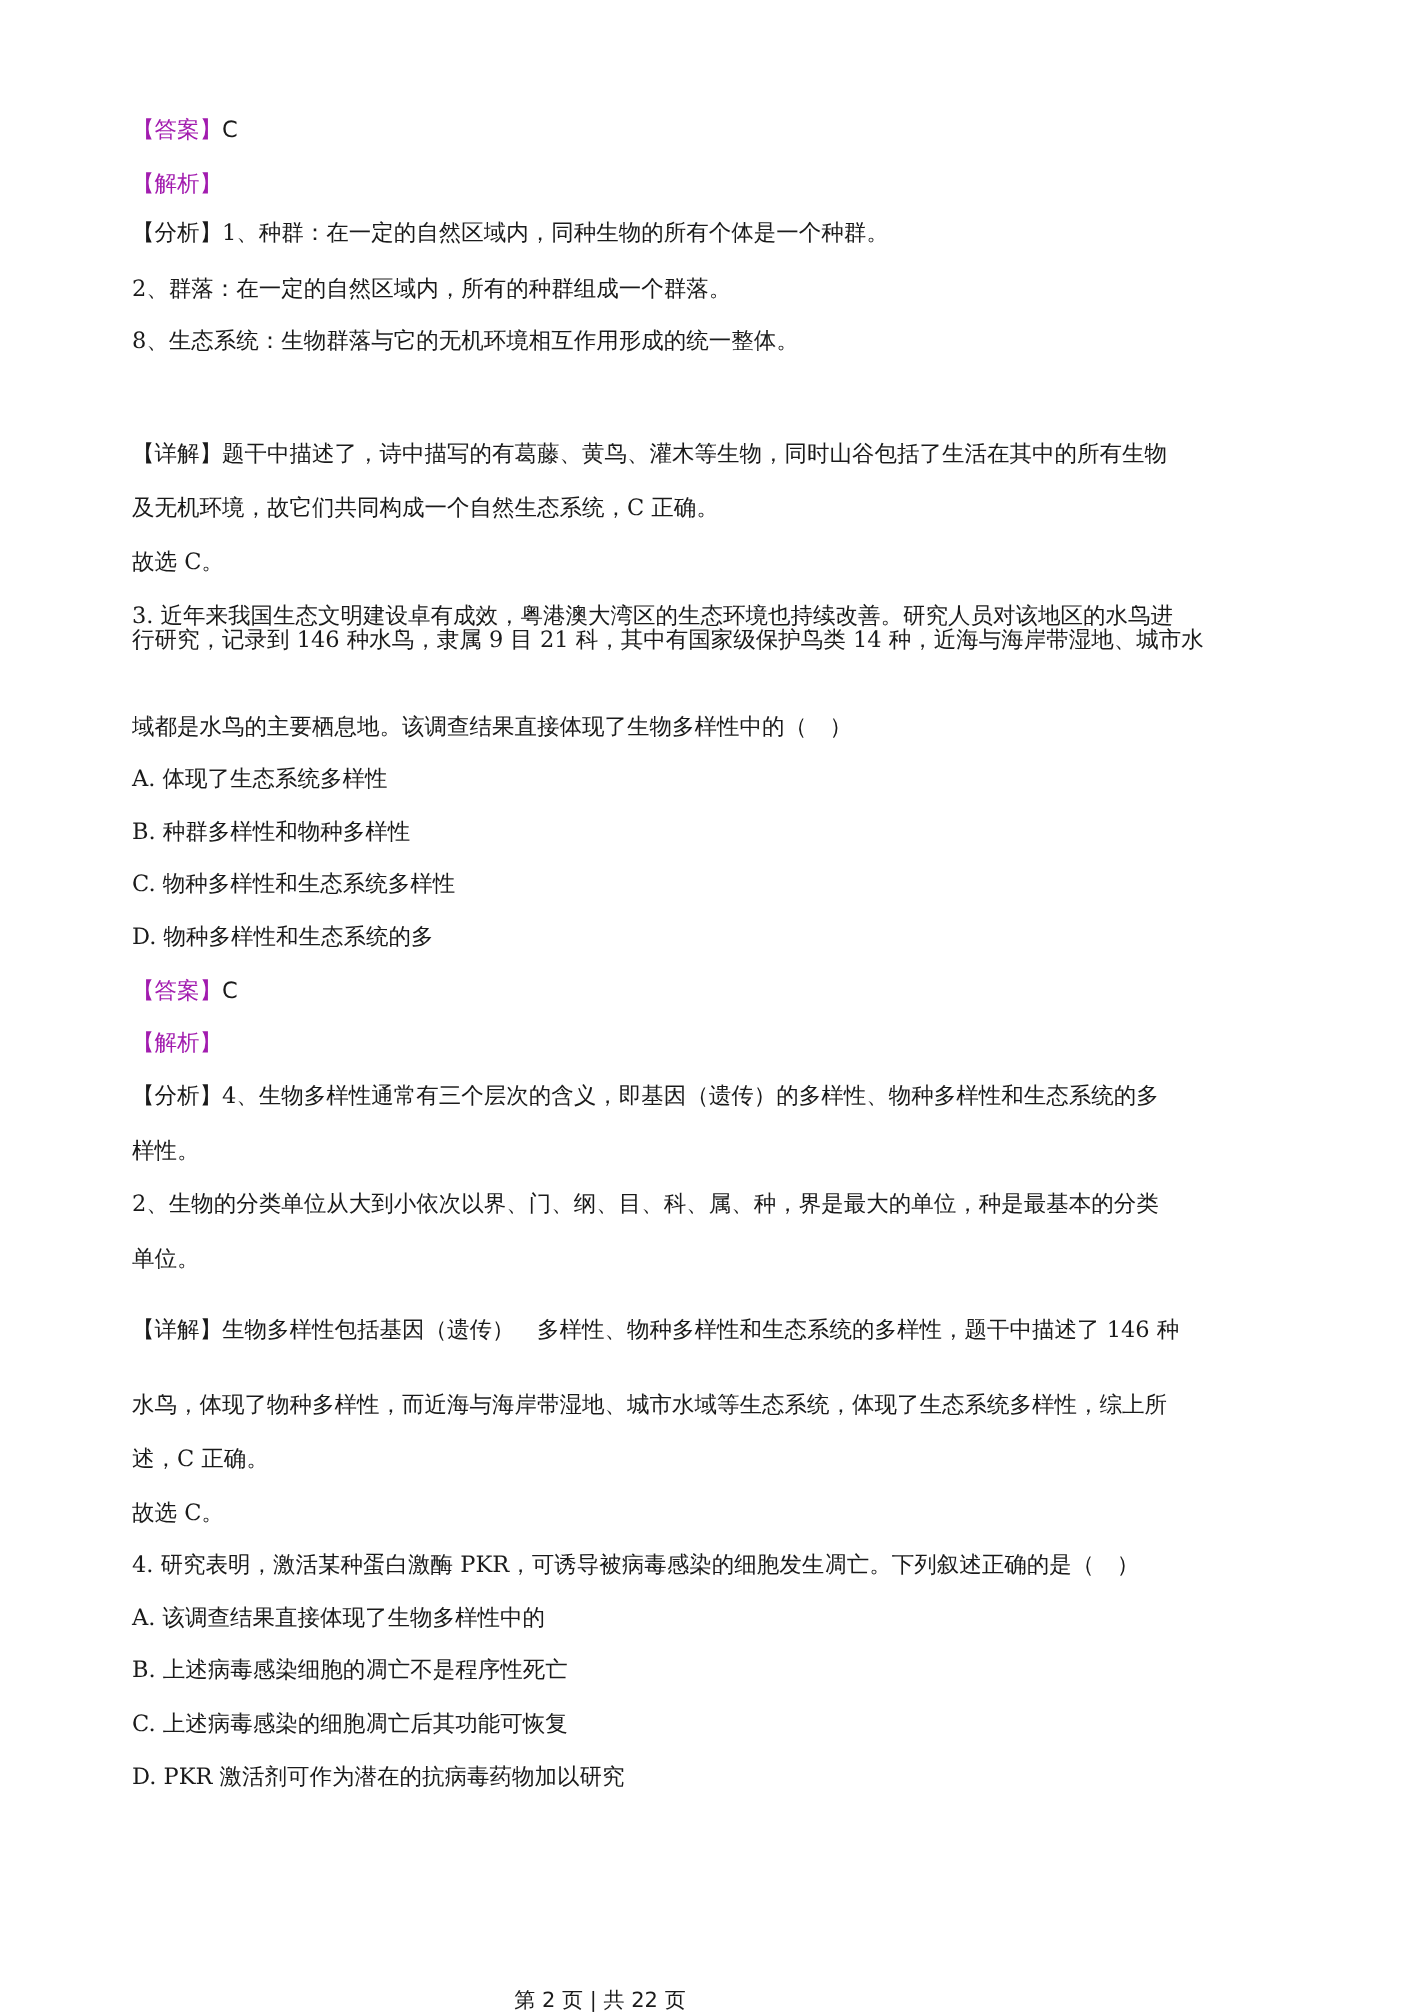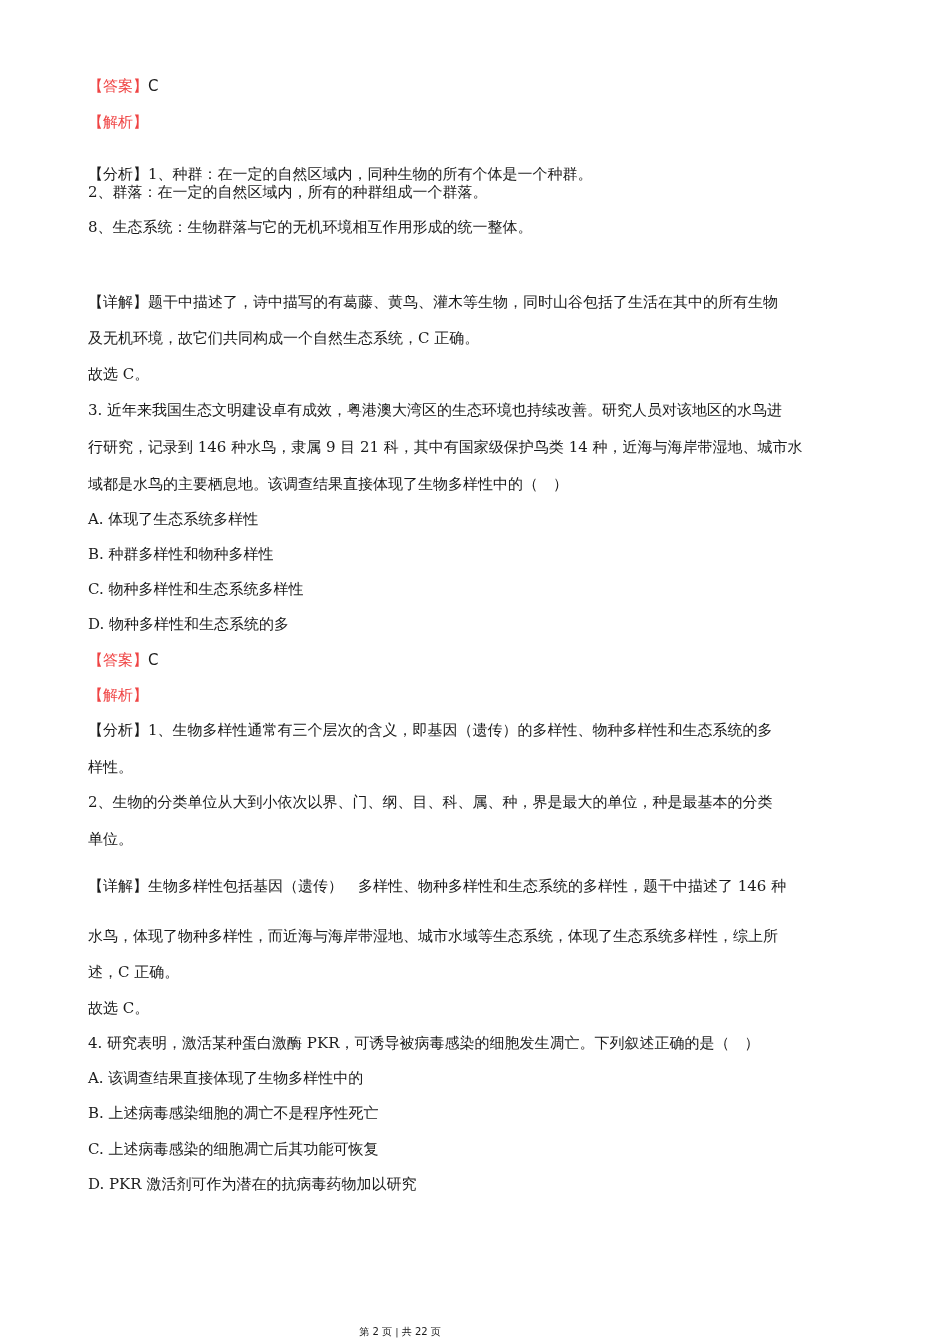--- a/index.html
+++ b/index.html
@@ -6,63 +6,63 @@
   body {
     width: 950px; height: 1344px; position: relative; overflow: hidden;
     font-family: "DejaVu Serif", "Liberation Serif", serif;
     color: #1a1a1a;
     font-size: 15px;
   }
   .line {
     position: absolute; left: 88px; white-space: nowrap;
     line-height: 20px;
   }
-  .blue { color: #ef4444; }
+  .blue { color: #a21caf; }
   .sans { font-family: "DejaVu Sans", "Liberation Sans", sans-serif; }
   .footer {
     position: absolute; top: 1325px; left: 0; width: 800px; text-align: center;
-    font-size: 10px;
+    font-size: 14px;
   }
   .footer .num { font-family: "DejaVu Sans", "Liberation Sans", sans-serif; }
 </style>
 </head>
 <body>
 
 <div class="line" style="top:76px">
   <span class="blue">【答案】</span><span class="sans">C</span>
 </div>
 <div class="line blue" style="top:112px">【解析】</div>
-<div class="line" style="top:164px">
+<div class="line" style="top:145px">
   <span>【分析】</span><span>1、种群：在一定的自然区域内，同种生物的所有个体是一个种群。</span>
 </div>
 <div class="line" style="top:182px">2、群落：在一定的自然区域内，所有的种群组成一个群落。</div>
 <div class="line" style="top:217px">8、生态系统：生物群落与它的无机环境相互作用形成的统一整体。</div>
 
 <div class="line" style="top:292px">
   <span>【详解】</span><span>题干中描述了，诗中描写的有葛藤、黄鸟、灌木等生物，同时山谷包括了生活在其中的所有生物</span>
 </div>
 <div class="line" style="top:328px">及无机环境，故它们共同构成一个自然生态系统，C 正确。</div>
 <div class="line" style="top:364px">故选 C。</div>
 
 <div class="line" style="top:400px">3. 近年来我国生态文明建设卓有成效，粤港澳大湾区的生态环境也持续改善。研究人员对该地区的水鸟进</div>
-<div class="line" style="top:437px">行研究，记录到 146 种水鸟，隶属 9 目 21 科，其中有国家级保护鸟类 14 种，近海与海岸带湿地、城市水</div>
+<div class="line" style="top:416px">行研究，记录到 146 种水鸟，隶属 9 目 21 科，其中有国家级保护鸟类 14 种，近海与海岸带湿地、城市水</div>
 <div class="line" style="top:474px">域都是水鸟的主要栖息地。该调查结果直接体现了生物多样性中的（　）</div>
 
 <div class="line" style="top:509px">A. 体现了生态系统多样性</div>
 <div class="line" style="top:544px">B. 种群多样性和物种多样性</div>
 <div class="line" style="top:579px">C. 物种多样性和生态系统多样性</div>
 <div class="line" style="top:614px">D. 物种多样性和生态系统的多</div>
 
 <div class="line" style="top:650px">
   <span class="blue">【答案】</span><span class="sans">C</span>
 </div>
 <div class="line blue" style="top:685px">【解析】</div>
 
 <div class="line" style="top:720px">
-  <span>【分析】</span><span>1、生物多样性通常有三个层次的含义，即基因（遗传）的多样性、物种多样性和生态系统的多</span>
+  <span>【分析】</span><span>4、生物多样性通常有三个层次的含义，即基因（遗传）的多样性、物种多样性和生态系统的多</span>
 </div>
 <div class="line" style="top:757px">样性。</div>
 <div class="line" style="top:792px">2、生物的分类单位从大到小依次以界、门、纲、目、科、属、种，界是最大的单位，种是最基本的分类</div>
 <div class="line" style="top:829px">单位。</div>
 
 <div class="line" style="top:876px">
   <span>【详解】</span><span>生物多样性包括基因（遗传）　多样性、物种多样性和生态系统的多样性，题干中描述了 146 种</span>
 </div>
 <div class="line" style="top:926px">水鸟，体现了物种多样性，而近海与海岸带湿地、城市水域等生态系统，体现了生态系统多样性，综上所</div>
 <div class="line" style="top:962px">述，C 正确。</div>

